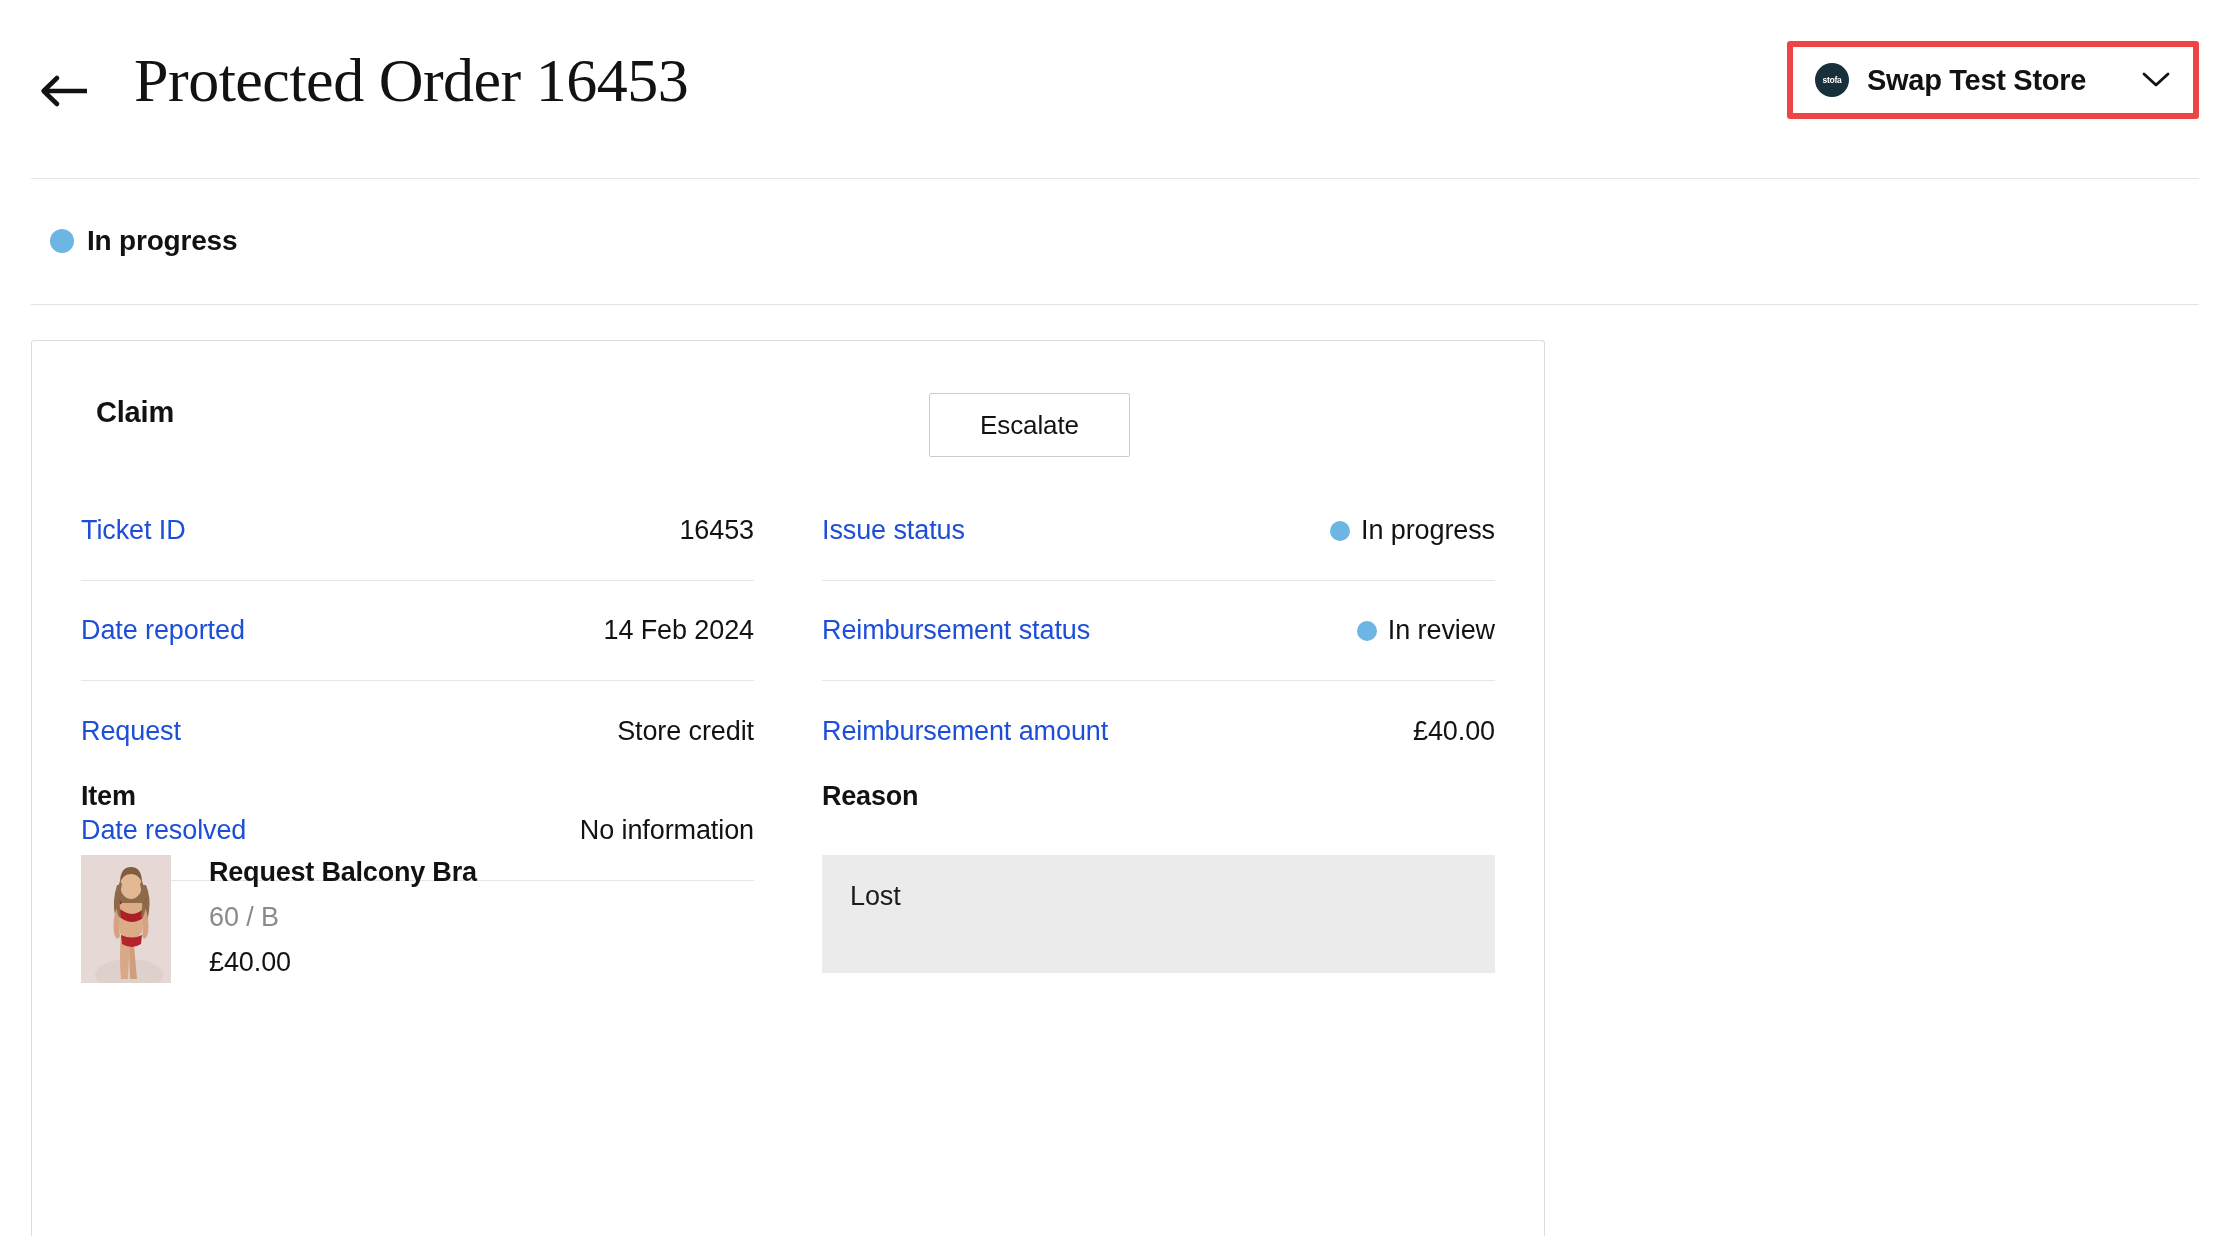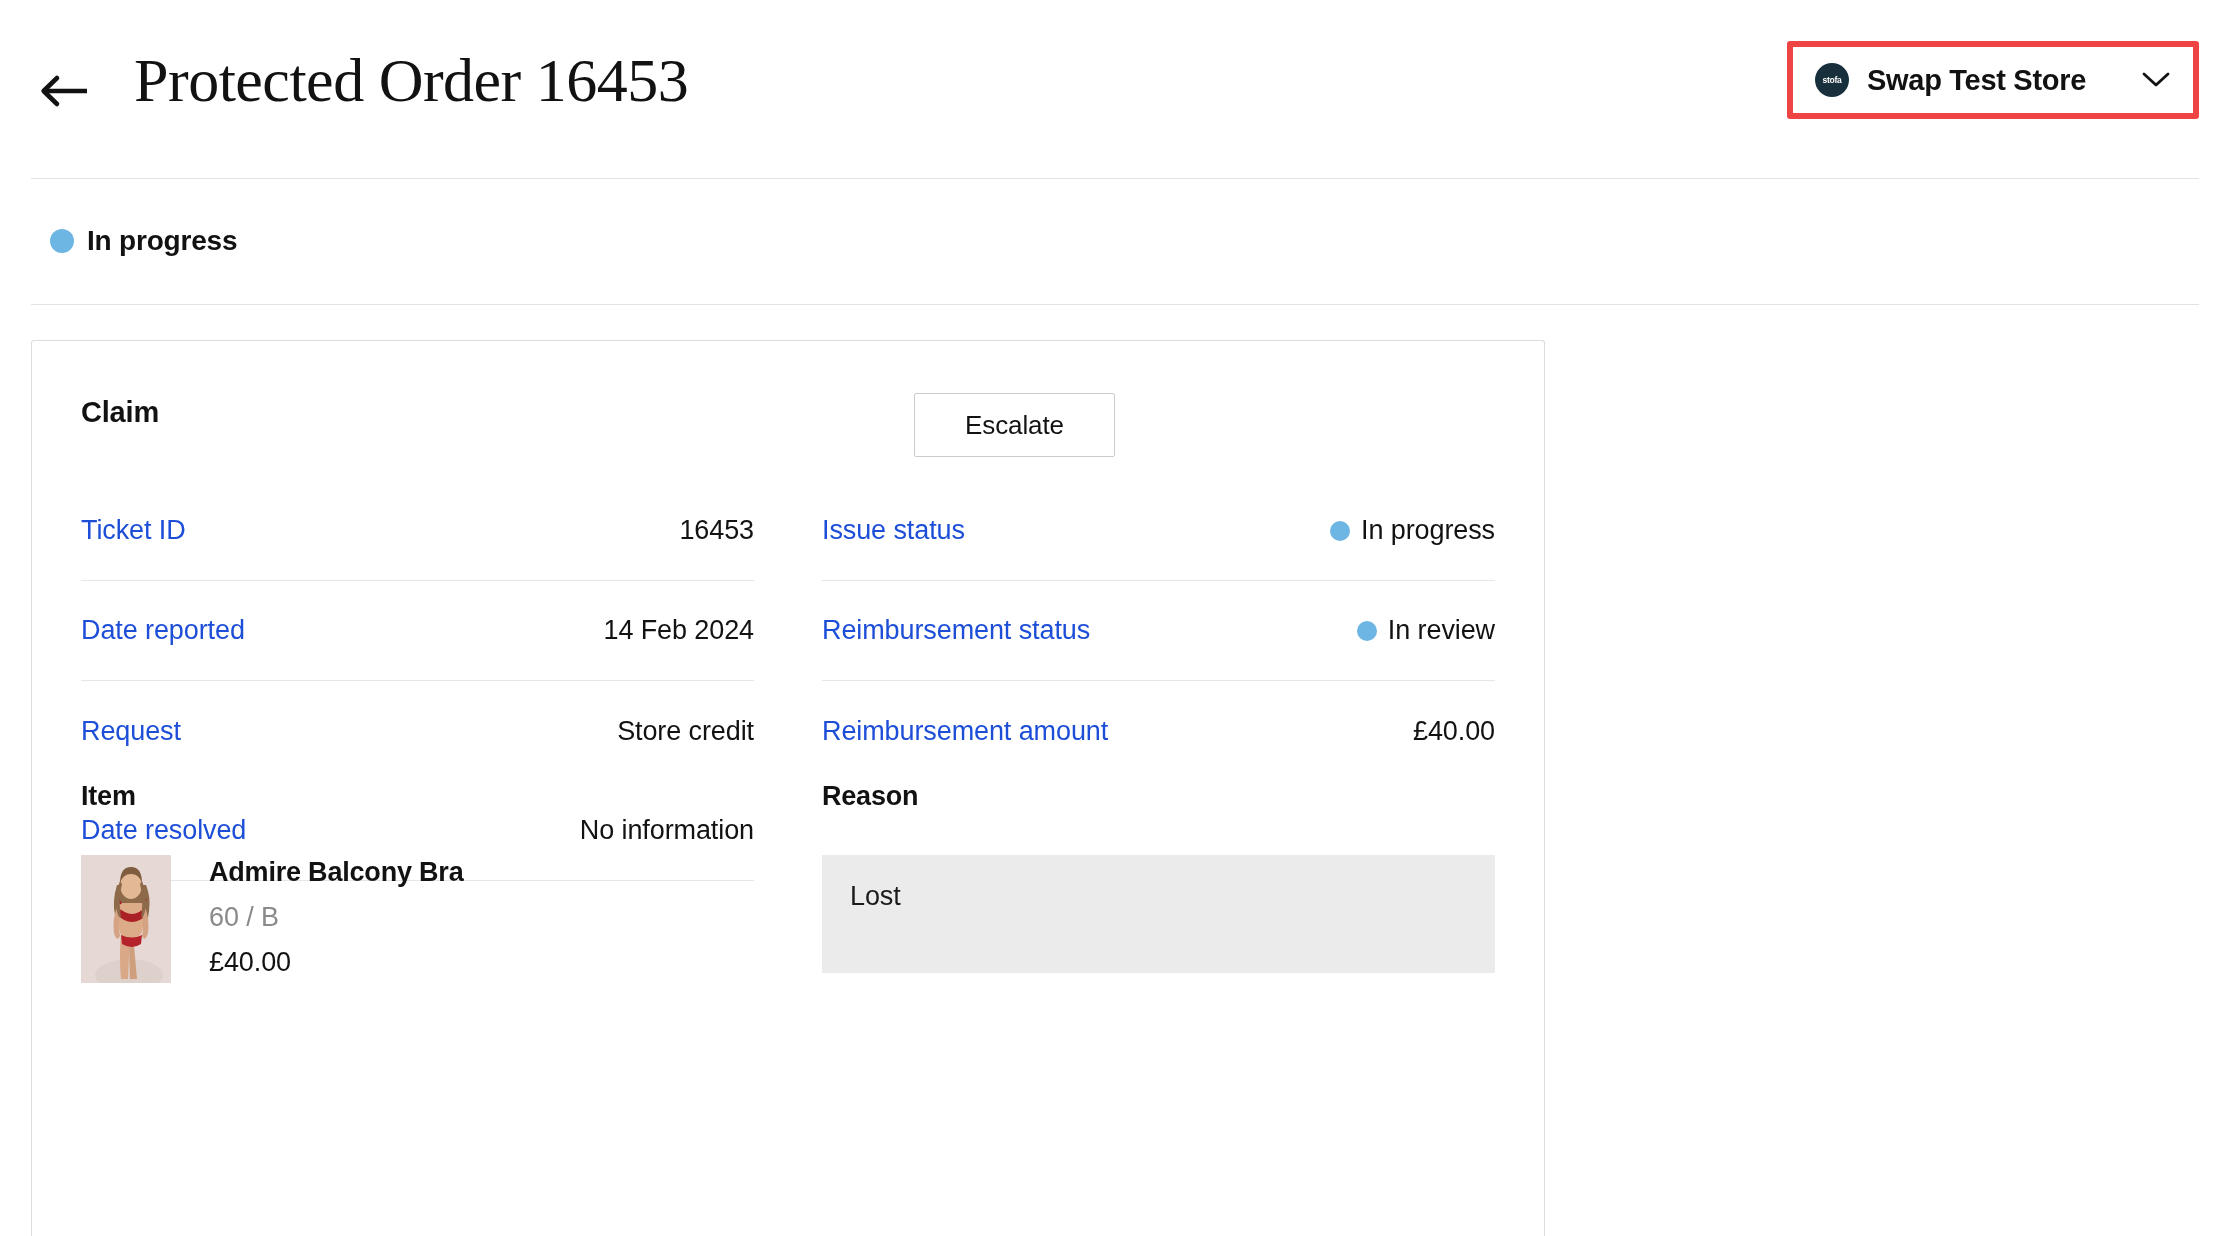--- a/index.html
+++ b/index.html
@@ -113,21 +113,21 @@
     width: 1514px;
     height: 940px;
     border: 1px solid #dcdcdc;
     border-bottom: none;
     background: #ffffff;
     border-radius: 3px 3px 0 0;
   }
 
   .card-head {
     position: absolute;
-    left: 0; top: 0;
+    left: 15px; top: 0;
     width: 100%;
     height: 130px;
   }
   .card-title {
     position: absolute;
     left: 49px; top: 55px;
     font-size: 29px;
     font-weight: 700;
     color: #121212;
     letter-spacing: -0.2px;
@@ -380,21 +380,21 @@
               <path d="M63 50 q6 13 4 28 q-1 5 -4 6 l-2 -3 q3 -14 -1 -29 z" fill="#d5a283"></path>
 
               <ellipse cx="50" cy="30" rx="11" ry="14" fill="#e3b894"></ellipse>
 
               <path d="M39 28 q0 -16 11 -16 q11 0 11 16 q-3 -9 -11 -9 q-8 0 -11 9 z" fill="#7f5d3e"></path>
               <path d="M61 26 q6 14 3 30 q-1 6 -4 7 q3 -18 -1 -34 z" fill="#8d6a49"></path>
               <path d="M39 26 q-6 14 -3 30 q1 6 4 7 q-3 -18 1 -34 z" fill="#8d6a49"></path>
             </svg>
           </div>
           <div class="item-info">
-            <div class="item-name">Admire Balcony Bra</div>
+            <div class="item-name">Request Balcony Bra</div>
             <div class="item-variant">60 / B</div>
             <div class="item-price">£40.00</div>
           </div>
         </div>
       </div>
 
       <div class="lower-col">
         <div class="sec-title">Reason</div>
         <div class="reason-box">
           <div class="reason-text">Lost</div>

